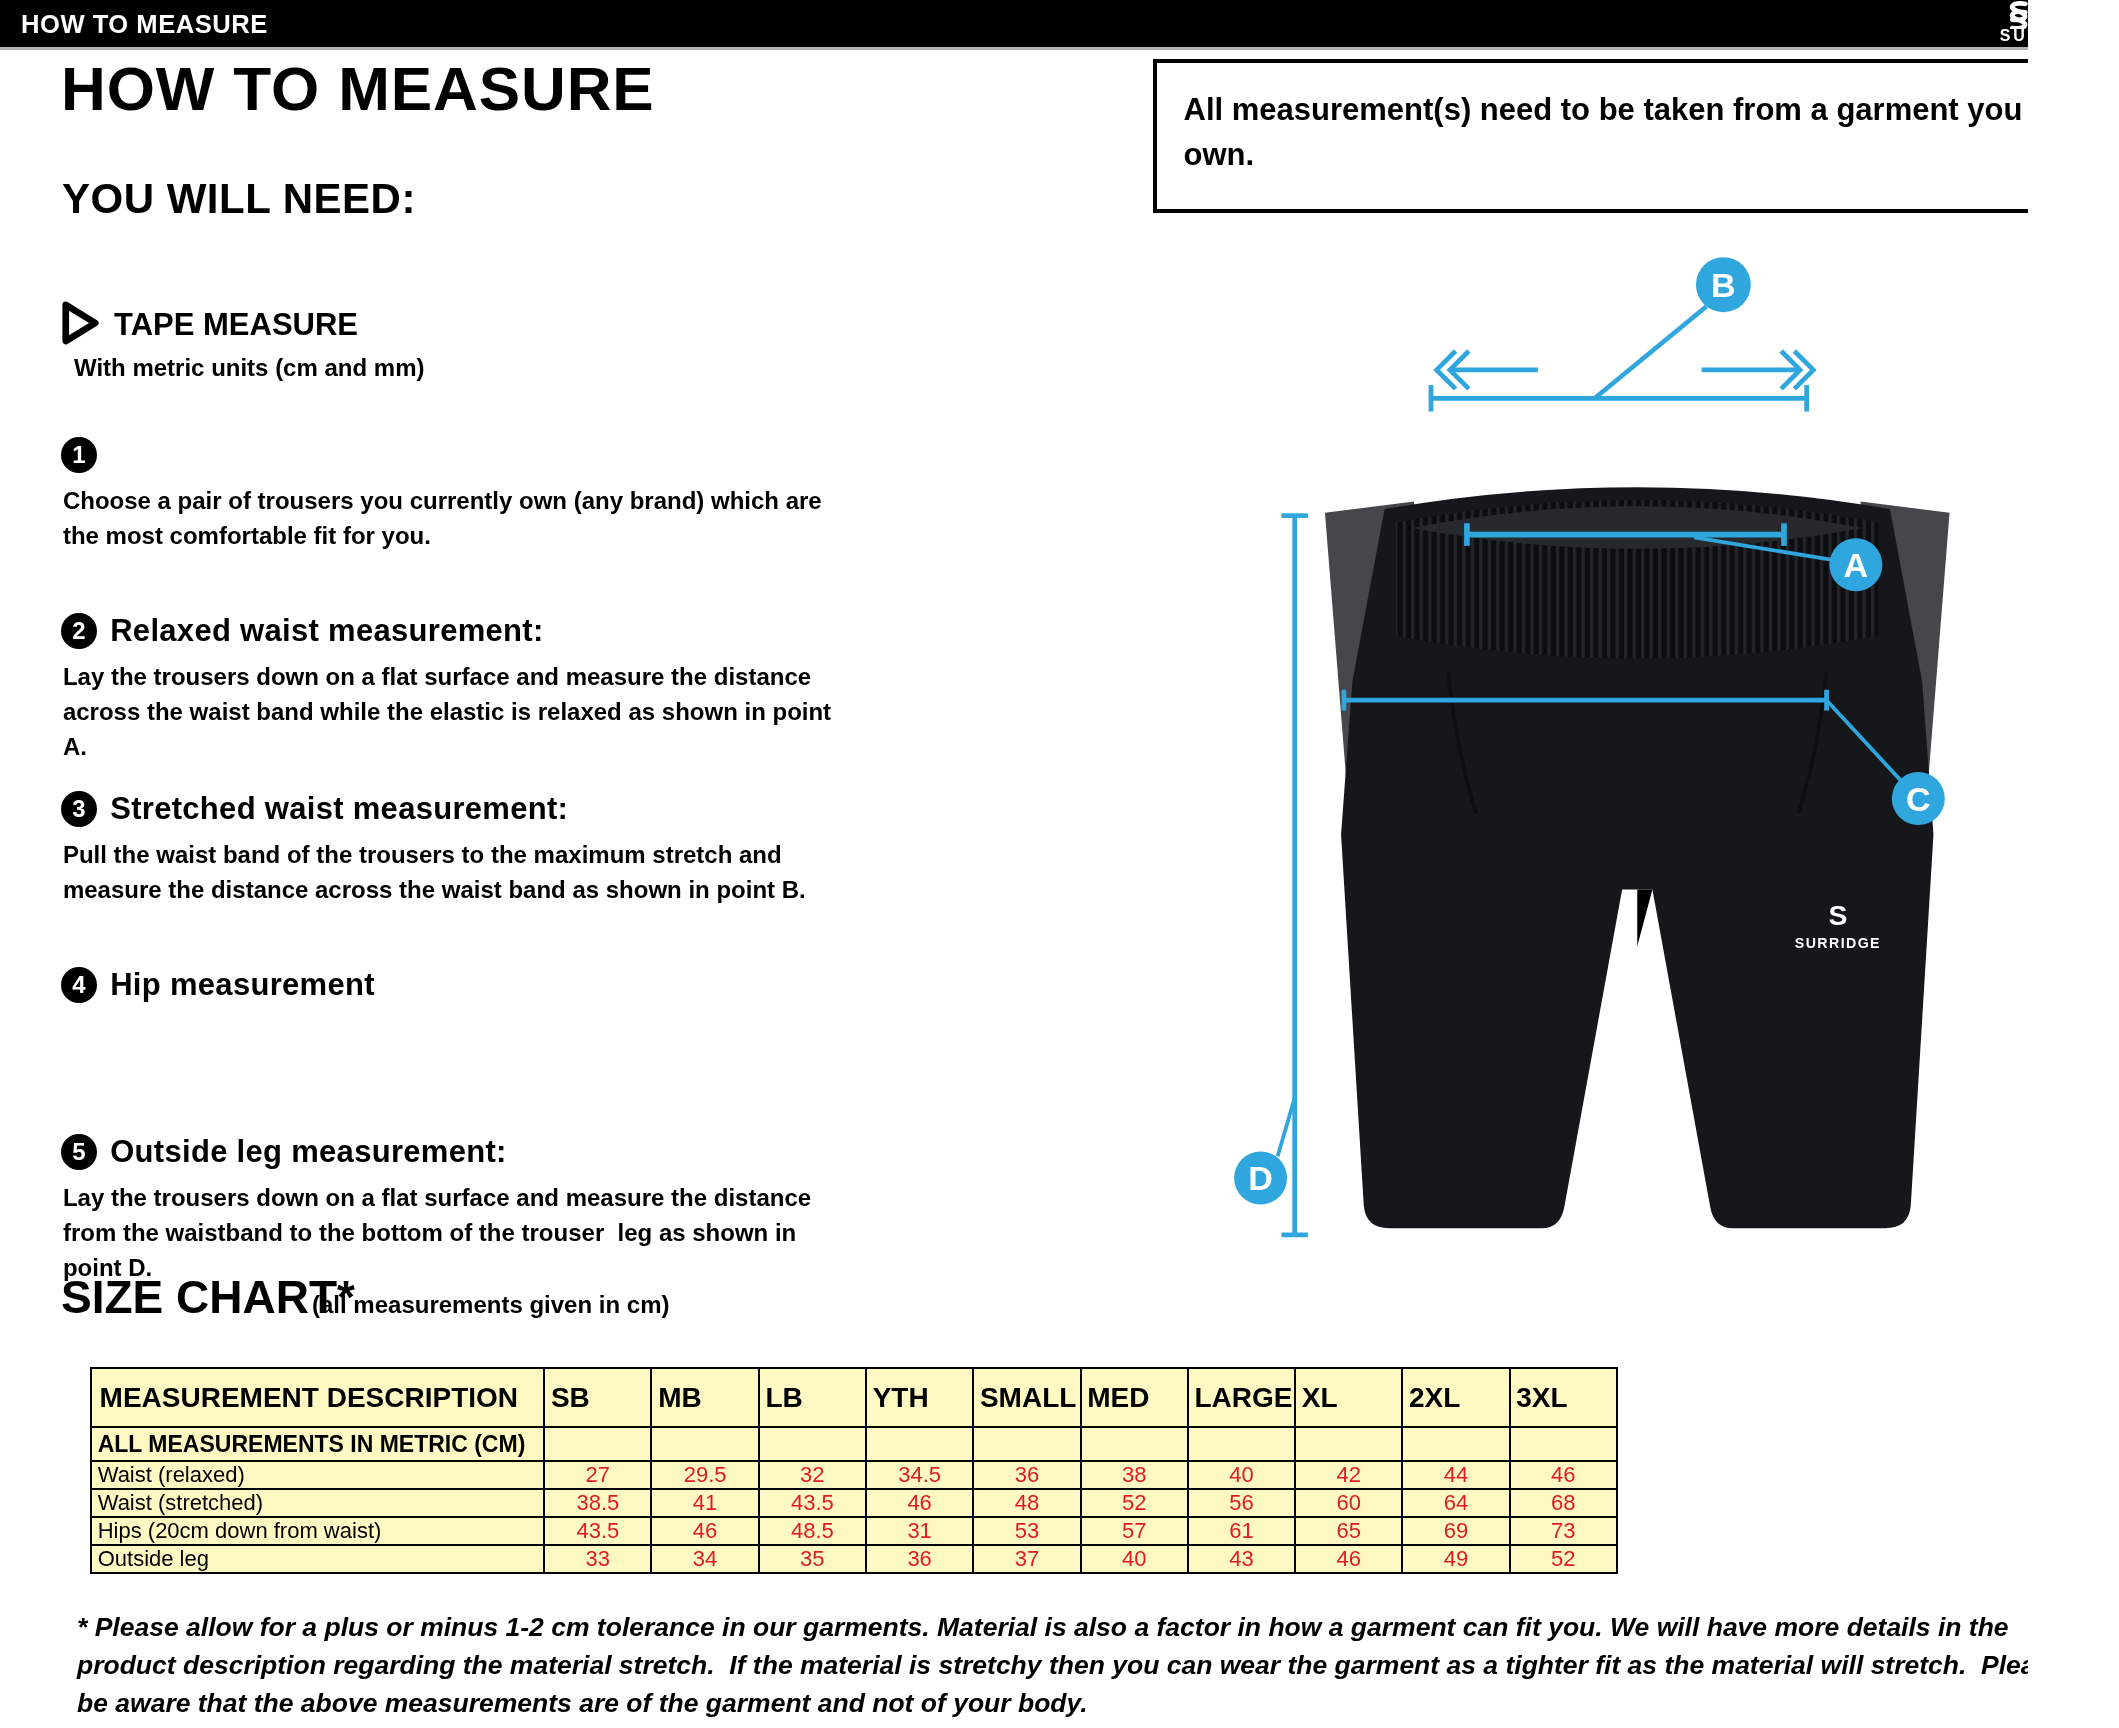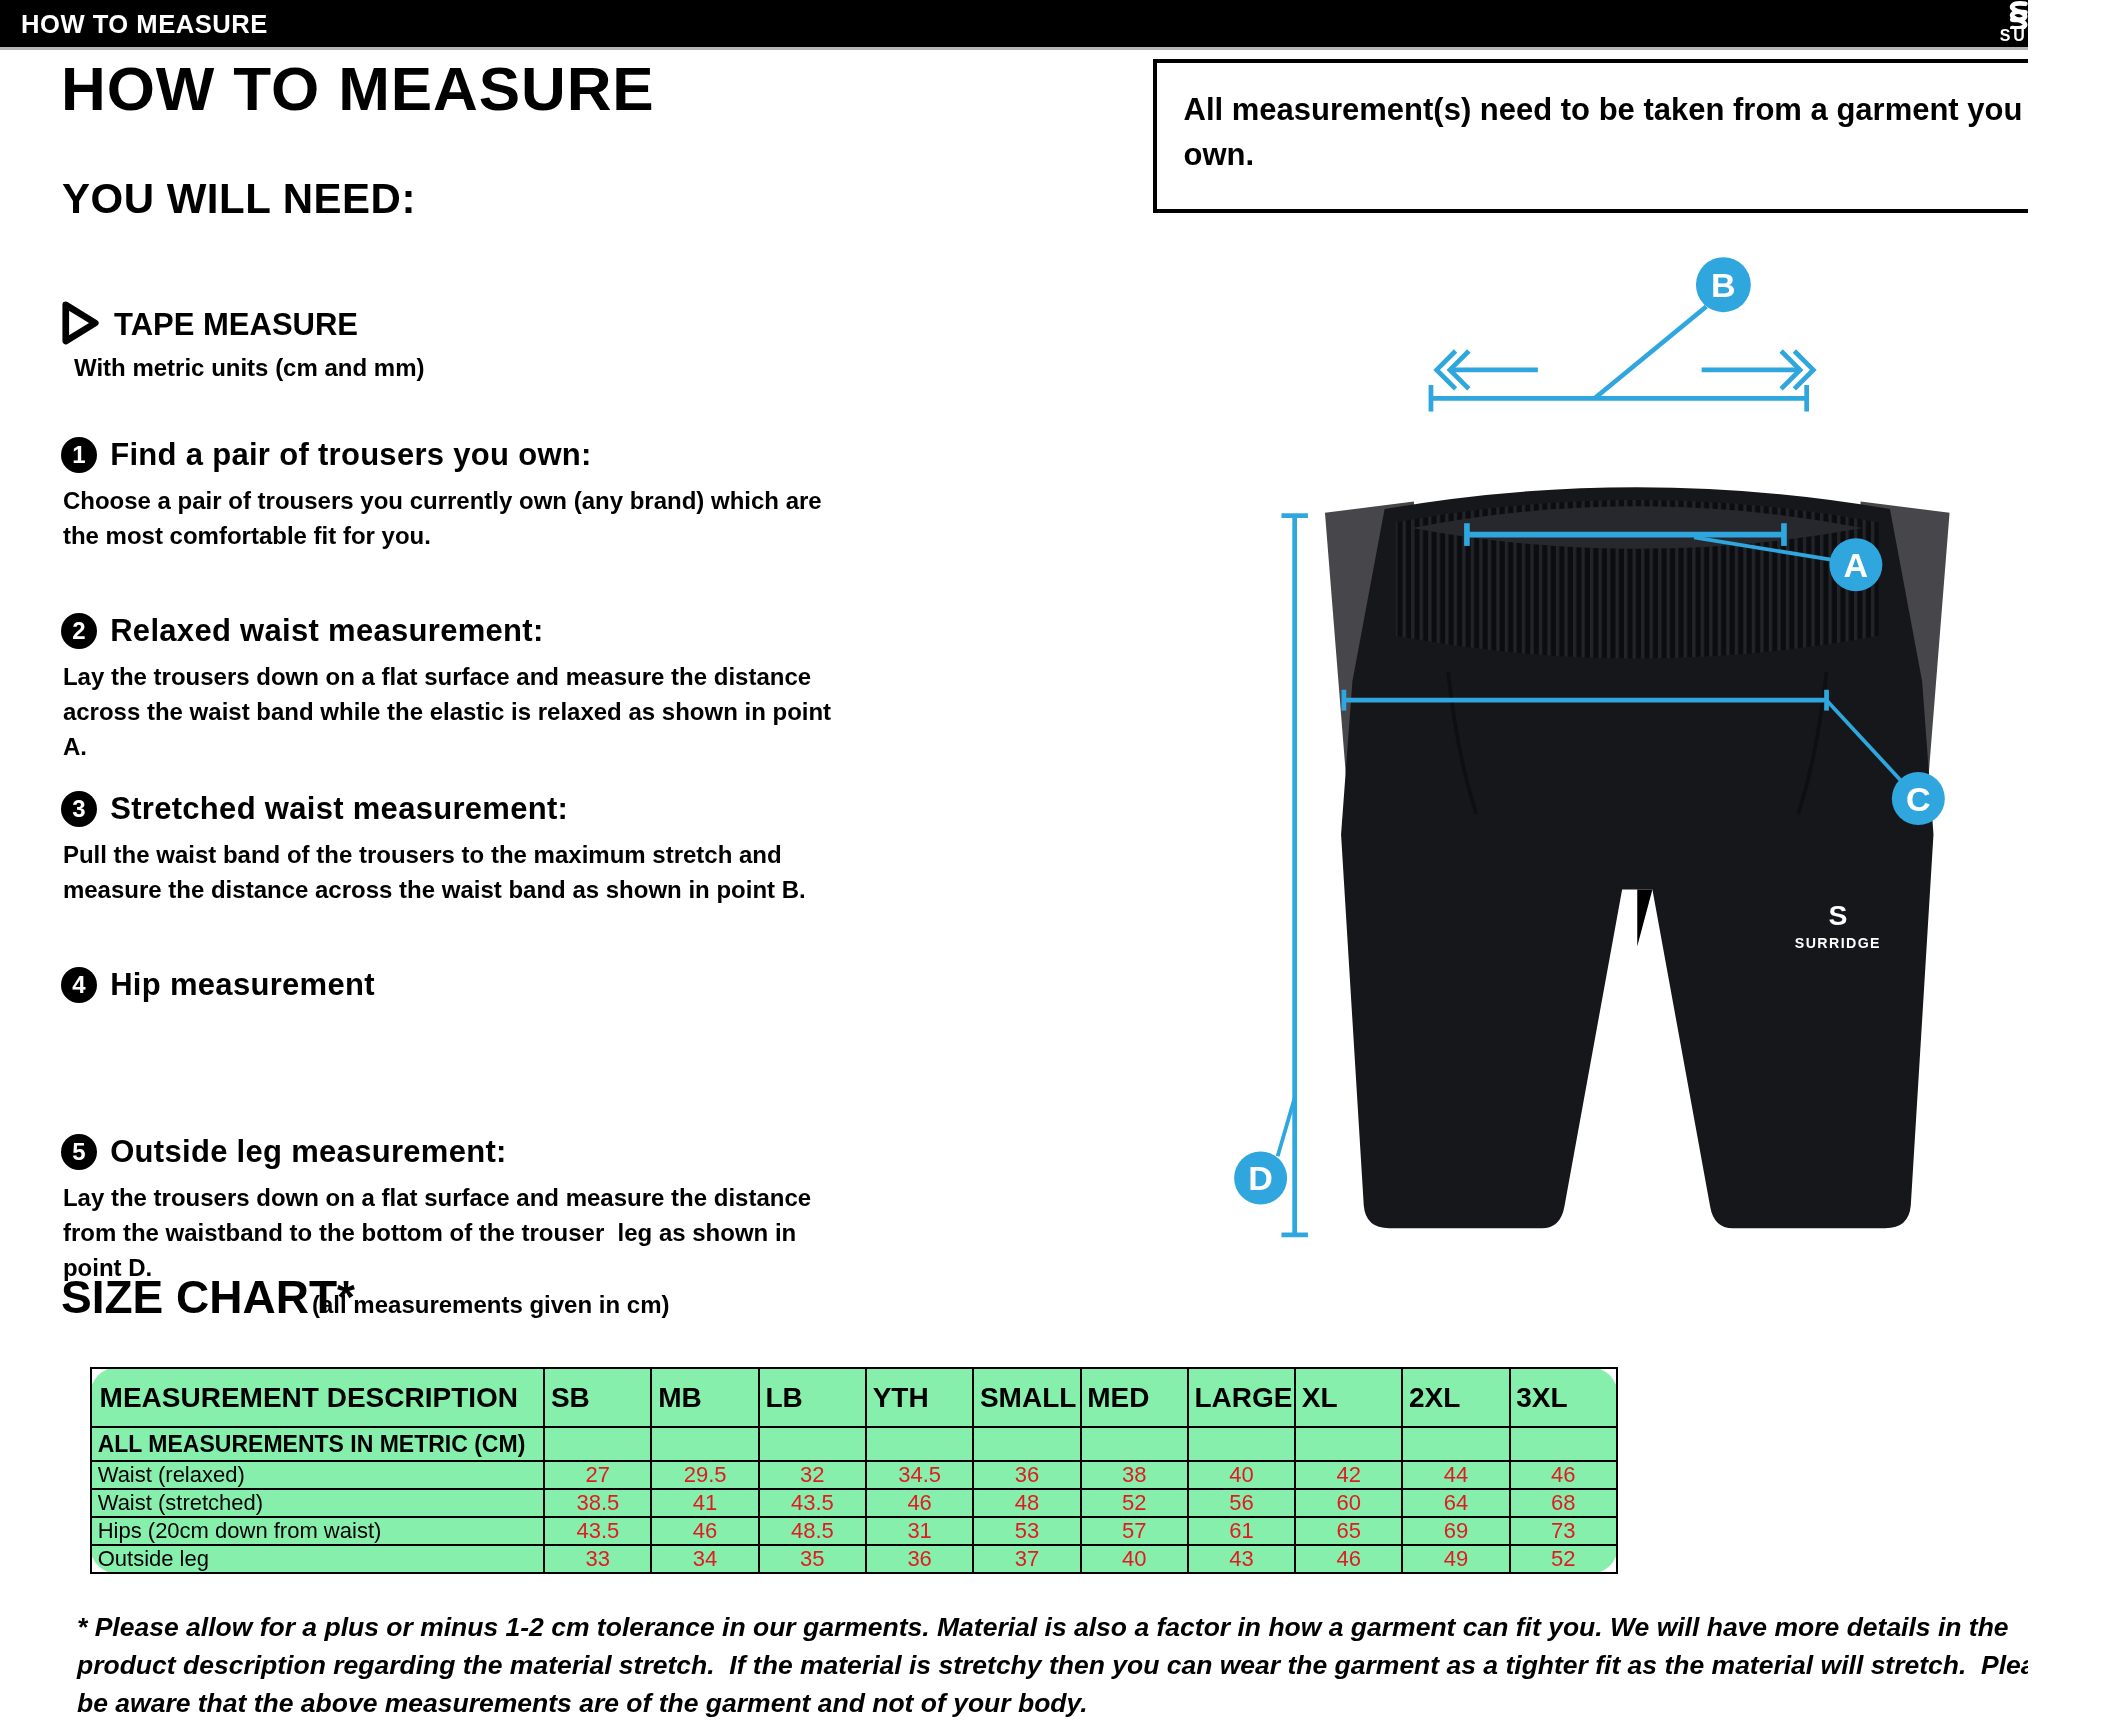--- a/index.html
+++ b/index.html
@@ -35,21 +35,21 @@
   .step-num{flex:0 0 auto;width:36px;height:36px;border-radius:50%;background:#000;color:#fff;
             font-size:24px;font-weight:800;display:flex;align-items:center;justify-content:center;}
   .step-title{font-size:31px;font-weight:800;letter-spacing:0.3px;}
   .step-body{margin:11.4px 0 0 1.9px;font-size:24px;font-weight:700;line-height:1.45;
              white-space:pre-wrap;width:795px;}
 
   
   .sc-title{position:absolute;left:61px;top:1270px;font-size:46px;font-weight:800;}
   .sc-sub{position:absolute;left:312px;top:1291px;font-size:24px;font-weight:700;}
   table.sizes{position:absolute;left:90px;top:1367px;width:1528px;border-collapse:collapse;
-              table-layout:fixed;background:#86efac;border-radius:28px;}
+              table-layout:fixed;background:#fef9c3;}
   table.sizes td,table.sizes th{border:2.8px solid #000;padding:0 5.7px;overflow:hidden;white-space:nowrap;}
   table.sizes th{height:57px;font-size:28px;font-weight:700;text-align:left;}
   table.sizes th.desc{text-align:left;width:452px;padding-left:7.6px;}
   table.sizes tr.units td{height:32px;font-size:23px;font-weight:700;text-align:left;}
   table.sizes tr.datarow td{height:24.6px;font-size:22px;text-align:center;color:#e11b22;}
   table.sizes tr.datarow td.label{text-align:left;color:#000;font-weight:400;}
 
   
   .footnote{position:absolute;left:61px;top:1609px;width:2014px;font-size:26.5px;font-weight:700;
             font-style:italic;line-height:1.43;white-space:pre-wrap;margin-left:16px;}
@@ -87,21 +87,20 @@
       <polygon points="5,4 36,23 5,42" fill="#fff" stroke="#000" stroke-width="7" stroke-linejoin="round"></polygon>
     </svg>
   </span>
   <div class="tape-label">TAPE MEASURE</div>
   <div class="tape-detail">With metric units (cm and mm)</div>
 
   <div id="steps">
       <div class="step" style="top: 437px;">
         <div class="step-head">
           <span class="step-num">1</span>
-          <span class="step-title">Find a pair of trousers you own:</span>
         </div>
         <p class="step-body">Choose a pair of trousers you currently own (any brand) which are the most comfortable fit for you.</p>
       </div>
       <div class="step" style="top: 613px;">
         <div class="step-head">
           <span class="step-num">2</span>
           <span class="step-title">Relaxed waist measurement:</span>
         </div>
         <p class="step-body">Lay the trousers down on a flat surface and measure the distance across the waist band while the elastic is relaxed as shown in point A.</p>
       </div>

